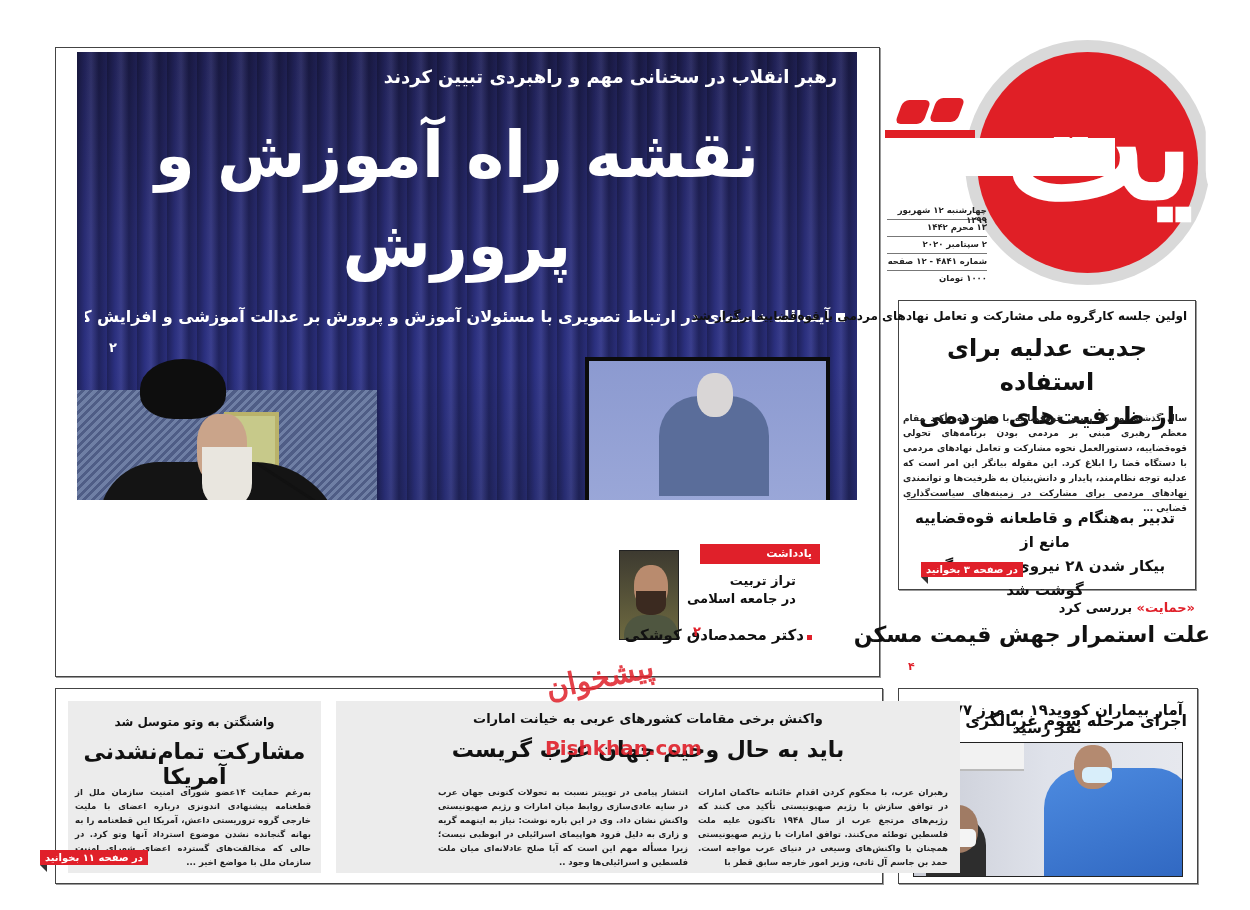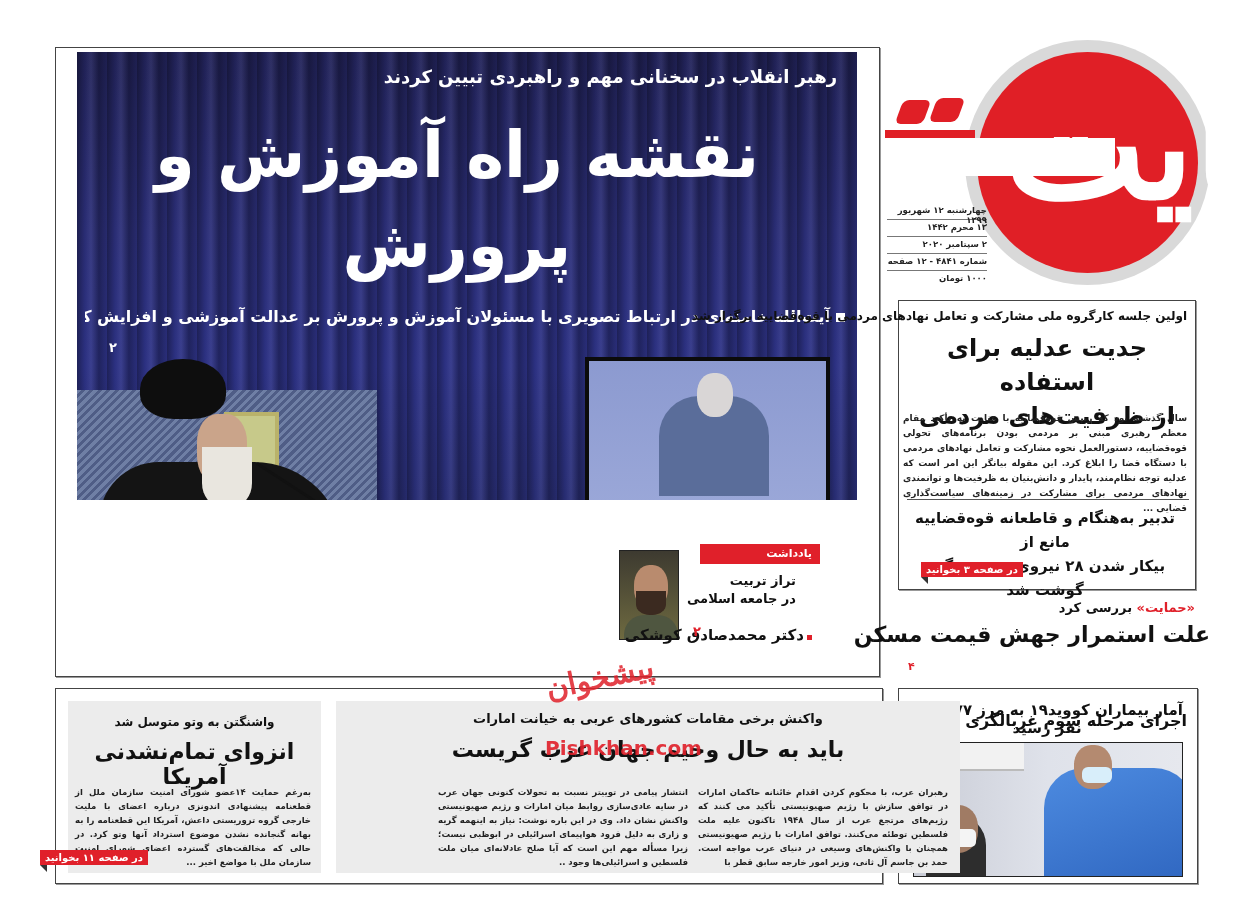--- a/index.html
+++ b/index.html
@@ -209,20 +209,20 @@
 
 <div class="box-bottom">
   <div class="panel panel-a rtl">
     <div class="pa-kicker">واکنش برخی مقامات کشورهای عربی به خیانت امارات</div>
     <div class="pa-title">باید به حال وخیم جهان عرب گریست</div>
     <div class="pa-col pa-col1">رهبران عرب، با محکوم کردن اقدام خائنانه حاکمان امارات در توافق سازش با رژیم صهیونیستی تأکید می کنند که رژیم‌های مرتجع عرب از سال ۱۹۴۸ تاکنون علیه ملت فلسطین توطئه می‌کنند. توافق امارات با رژیم صهیونیستی همچنان با واکنش‌های وسیعی در دنیای عرب مواجه است. حمد بن جاسم آل ثانی، وزیر امور خارجه سابق قطر با</div>
     <div class="pa-col pa-col2">انتشار پیامی در توییتر نسبت به تحولات کنونی جهان عرب در سایه عادی‌سازی روابط میان امارات و رژیم صهیونیستی واکنش نشان داد. وی در این باره نوشت: نیاز به اینهمه گریه و زاری به دلیل فرود هواپیمای اسرائیلی در ابوظبی نیست؛ زیرا مسأله مهم این است که آیا صلح عادلانه‌ای میان ملت فلسطین و اسرائیلی‌ها وجود ..</div>
   </div>
   <div class="panel panel-b rtl">
     <div class="pb-kicker">واشنگتن به وتو متوسل شد</div>
-    <div class="pb-title">انزوای تمام‌نشدنی آمریکا</div>
+    <div class="pb-title">مشارکت تمام‌نشدنی آمریکا</div>
     <div class="pb-body">به‌رغم حمایت ۱۴عضو شورای امنیت سازمان ملل از قطعنامه پیشنهادی اندونزی درباره اعضای با ملیت خارجی گروه تروریستی داعش، آمریکا این قطعنامه را به بهانه گنجانده نشدن موضوع استرداد آنها وتو کرد. در حالی که مخالفت‌های گسترده اعضای شورای امنیت سازمان ملل با مواضع اخیر ...</div>
   </div>
 </div>
 <div class="tag-red b-tag rtl">در صفحه ۱۱ بخوانید</div>
 
 <div class="watermark rtl">پیشخوان</div>
 <div class="watermark-url">Pishkhan.com</div>
 
 </body></html>

